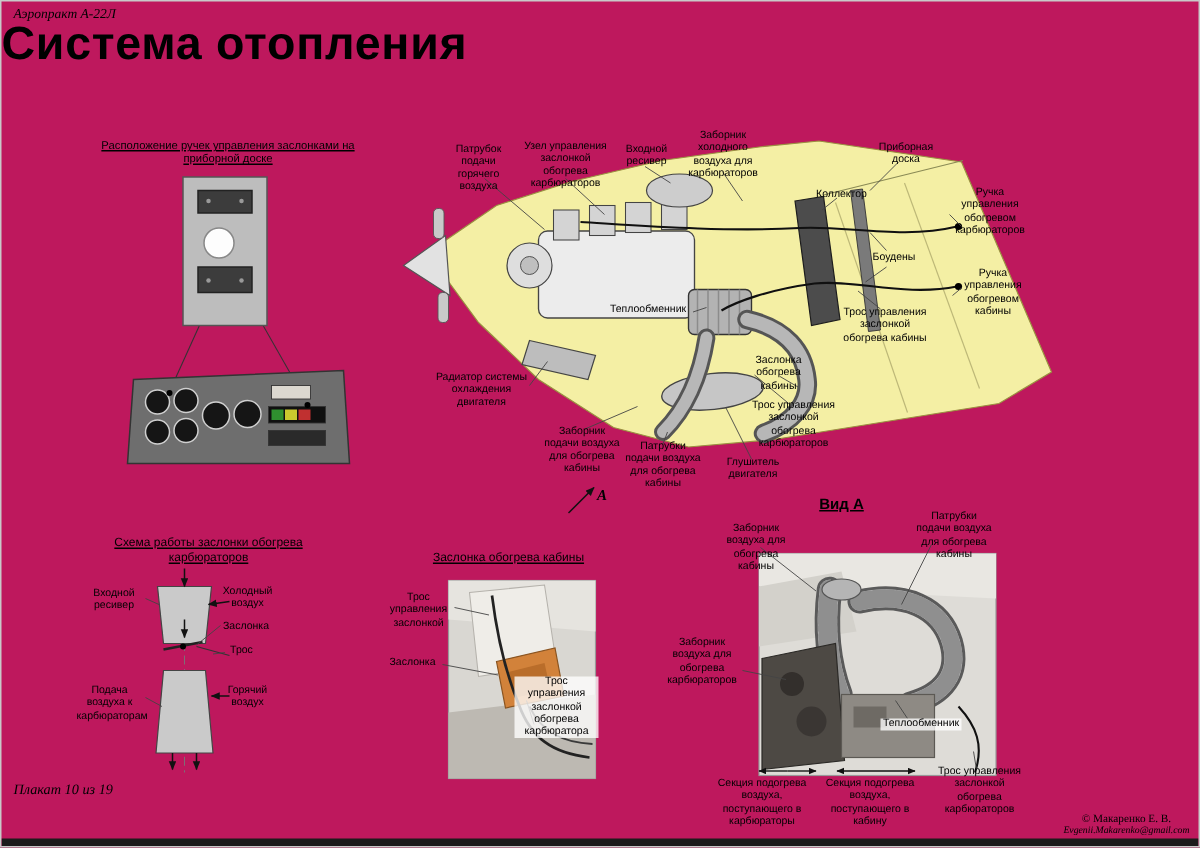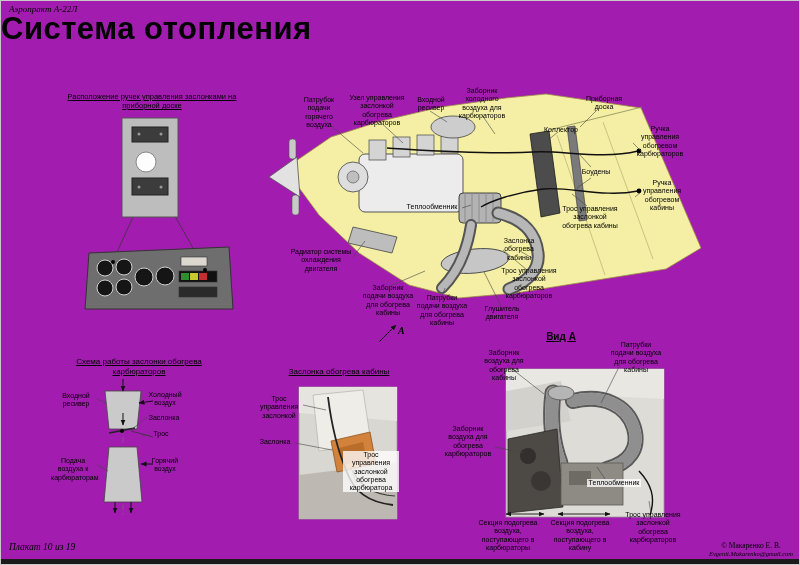--- a/index.html
+++ b/index.html
@@ -1,24 +1,24 @@
 <!DOCTYPE html>
 <html><head>
 <meta charset="utf-8">
 <style>
   *{margin:0;padding:0;box-sizing:border-box}
   html,body{background:#9a9a9a}
-  .poster{position:relative;width:800px;height:565px;background:#a21caf;border:1px solid #c9c9c9;overflow:hidden;font-family:"Liberation Sans",sans-serif}
+  .poster{position:relative;width:800px;height:565px;background:#be185d;border:1px solid #c9c9c9;overflow:hidden;font-family:"Liberation Sans",sans-serif}
   .art{position:absolute;left:0;top:0;z-index:1}
   .lbl{position:absolute;z-index:2;font-size:7px;line-height:1.18;text-align:center;color:#000}
   .sec-title{position:absolute;z-index:2;text-align:center;text-decoration:underline;color:#000;line-height:1.2}
   .on-photo{background:rgba(255,255,255,.78);padding:0 1px}
   .main-title{position:absolute;top:10px;left:0;width:100%;text-align:left;font-size:31px;font-weight:800;letter-spacing:.5px;z-index:2;color:#000}
   .doc-ref{position:absolute;left:8px;top:3px;font:italic 9px "Liberation Serif",serif;z-index:2;color:#000}
-  .footer-page{position:absolute;left:8px;top:541px;font:italic 9.5px "Liberation Serif",serif;z-index:2;color:#000}
+  .footer-page{position:absolute;left:8px;top:521px;font:italic 9.5px "Liberation Serif",serif;z-index:2;color:#000}
   .footer-credit{position:absolute;right:6px;top:540px;text-align:center;font-family:"Liberation Serif",serif;font-size:7.5px;z-index:2;color:#000}
   .footer-credit .email{font-style:italic;font-size:6.5px}
   .bottom-strip{position:absolute;left:0;bottom:0;width:100%;height:5px;background:#1b1b1b;z-index:3}
   .view-marker{position:absolute;z-index:2;font:italic bold 10px "Liberation Serif",serif;color:#000}
 </style>
 </head>
 <body>
 
 <div class="poster">
 

